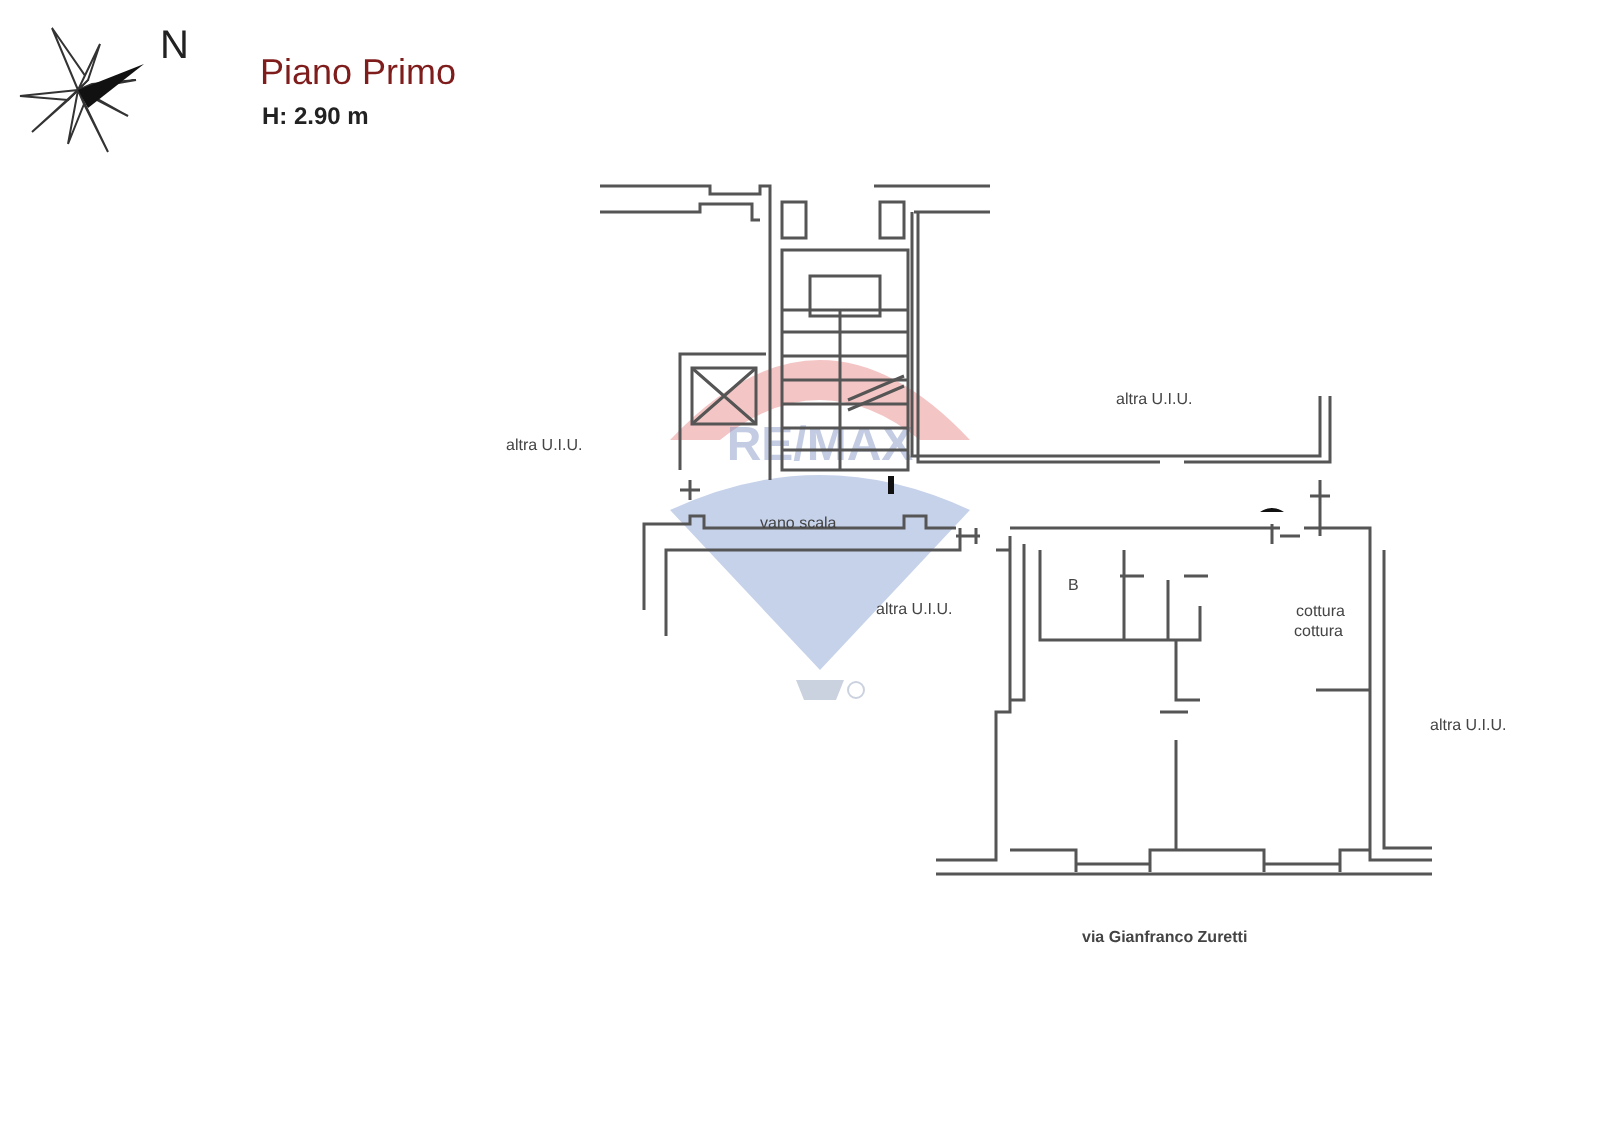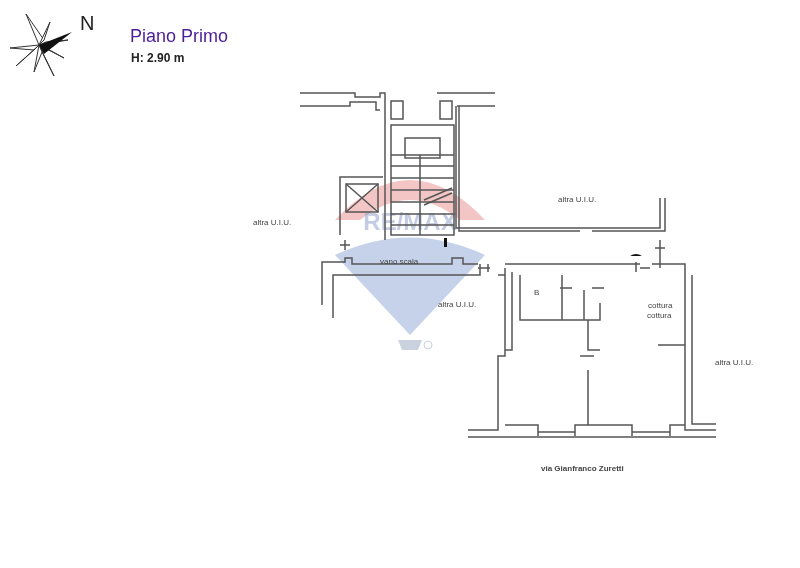--- a/index.html
+++ b/index.html
@@ -1,20 +1,20 @@
 <!DOCTYPE html>
 <html><head>
 <meta charset="utf-8">
 <style>
   html, body { margin:0; padding:0; background:#ffffff; }
   body { width:800px; height:568px; position:relative; overflow:hidden; font-family:"Liberation Sans", sans-serif; }
   .abs { position:absolute; }
   .compass { left:4px; top:10px; width:70px; height:70px; }
   .north { left:80px; top:12px; font-size:20px; color:#222; }
-  .title { left:130px; top:26px; font-size:18px; color:#4c1d95; }
+  .title { left:130px; top:26px; font-size:18px; color:#7f1d1d; }
   .height { left:131px; top:51px; font-size:12px; color:#222; font-weight:bold; }
   .lbl { font-size:8px; color:#444; white-space:nowrap; }
   svg.plan { position:absolute; left:0; top:0; }
   .watermark { position:absolute; left:330px; top:160px; width:160px; height:195px; }
 </style>
 </head>
 <body>
 
 <svg class="abs compass" viewBox="0 0 70 70">
   <g fill="#fff" stroke="#333" stroke-width="1">

